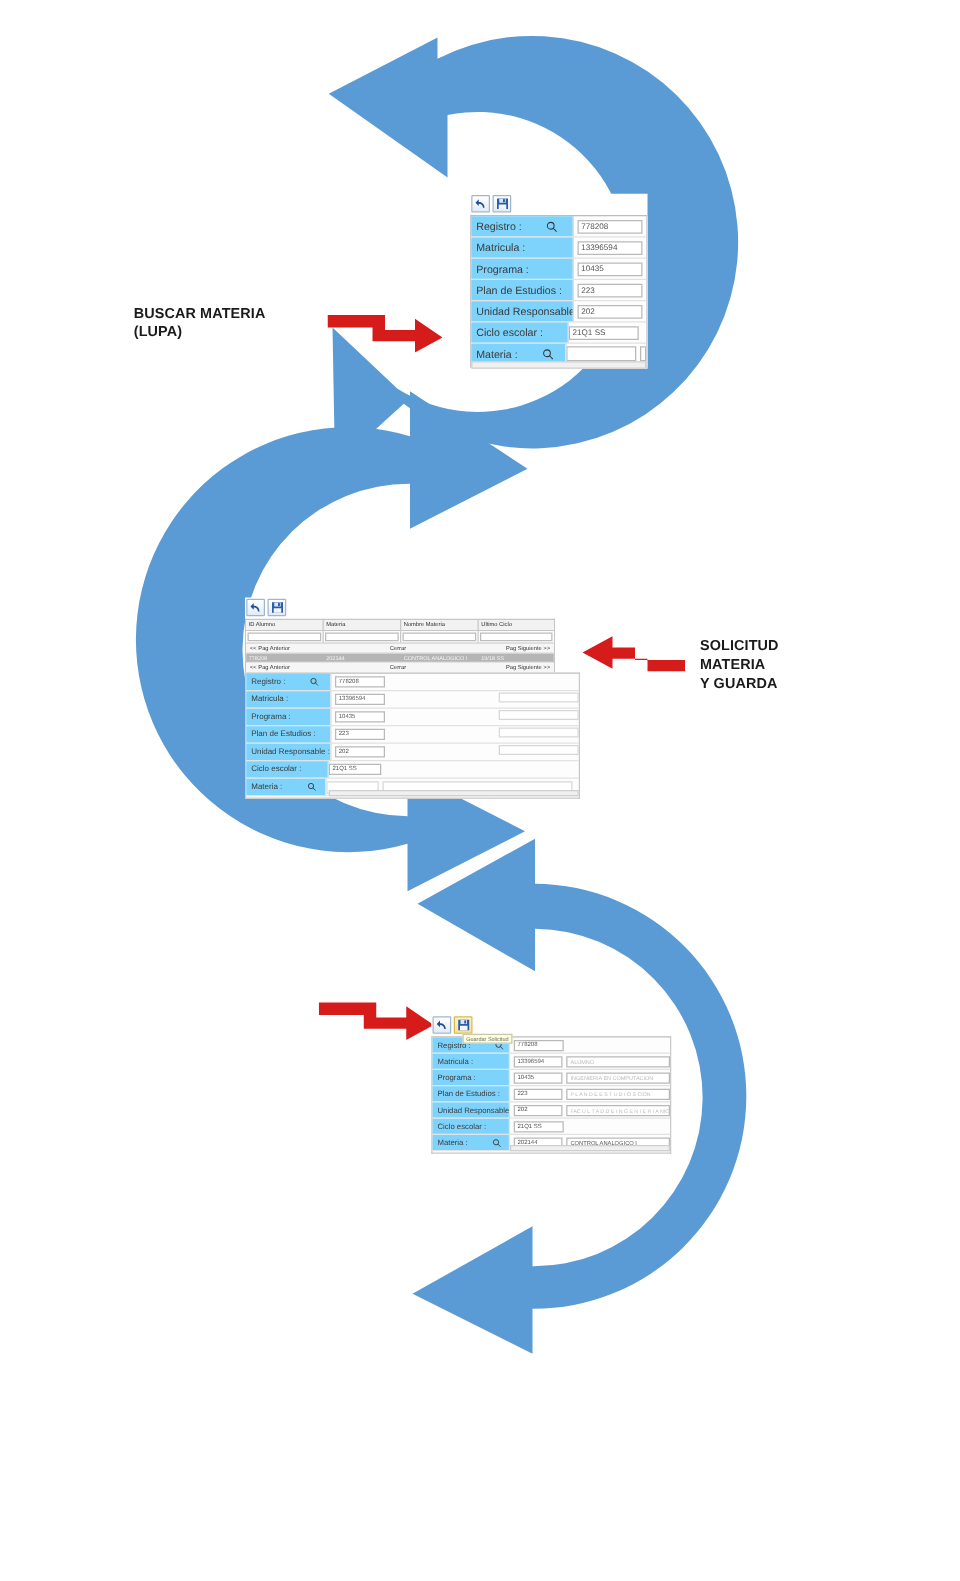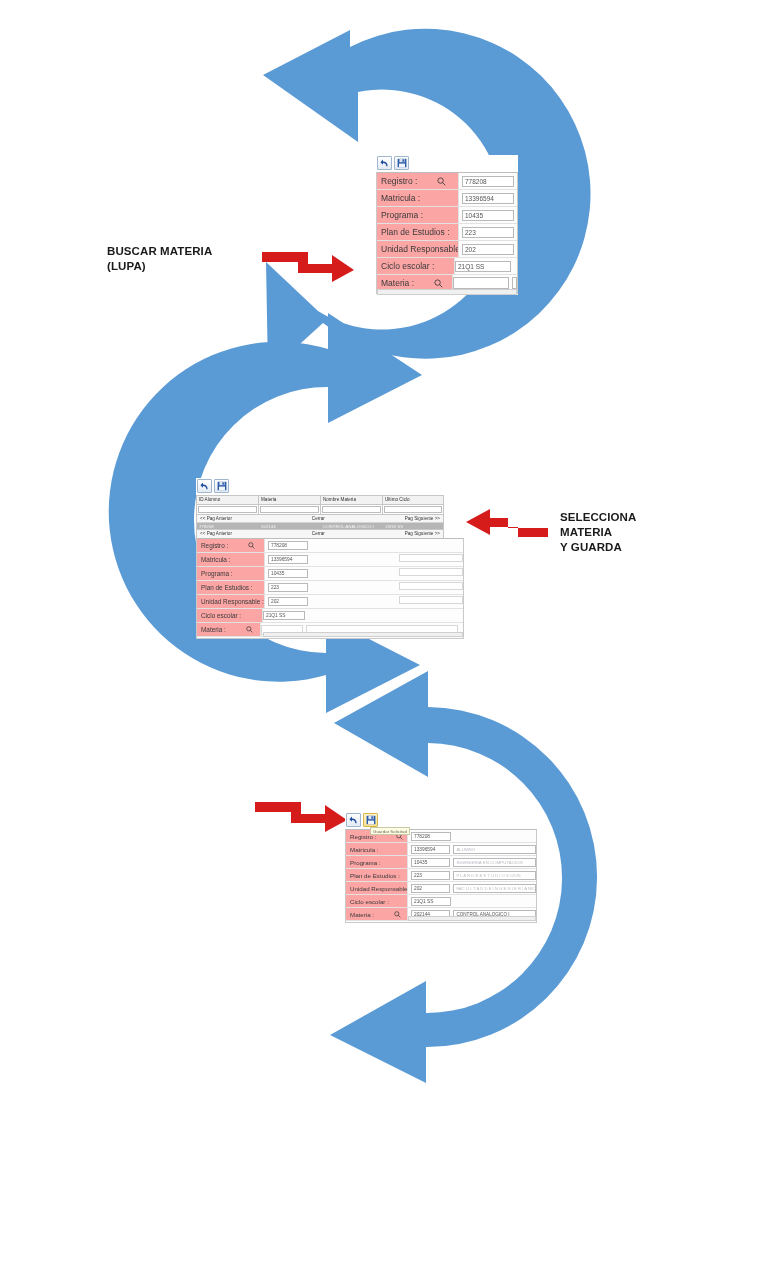--- a/index.html
+++ b/index.html
@@ -65,21 +65,21 @@
     align-items:stretch;
     border-bottom:1px solid #e2e2e2;
     box-sizing:border-box;
   }
   .row:last-child{border-bottom:none;}
   .lbl{
     box-sizing:border-box;
     display:flex;align-items:center;
     gap:20px;
     color:#3a3a3a;
-    background:#fca5a5;
+    background:#7dd3fc;
     border-right:1px solid #e2e2e2;
     padding-left:4px;
     white-space:nowrap;
     overflow:hidden;
   }
   .lupa{display:inline-block;}
   .lupa svg{display:block;}
   .valwrap{
     box-sizing:border-box;
     display:flex;align-items:center;
@@ -236,21 +236,21 @@
   <div class="redarrow" style="left:255px;top:800px;width:92px;height:32px;">
     <svg width="92" height="32" viewBox="0 0 92 32">
       <path fill="#d61b1b" d="
         M 0 2 L 46 2 L 46 14 L 70 14 L 70 5 L 92 20 L 70 32 L 70 23 L 36 23 L 36 12 L 0 12 Z"></path>
     </svg>
   </div>
 
   <div class="caption" style="left:107px;top:244px;font-size:11.5px;">BUSCAR MATERIA
 (LUPA)</div>
 
-  <div class="caption" style="left:560px;top:510px;font-size:11.5px;">SELECCIONA
+  <div class="caption" style="left:560px;top:510px;font-size:11.5px;">SOLICITUD
 MATERIA
 Y GUARDA</div>
 
 
   <div class="win" style="left:376px;top:155px;width:142px;height:140px;">
 
     <div class="toolbar">
       <div class="tbtn">
         <svg width="10" height="10" viewBox="0 0 10 10">
           <path d="M7.6 8.2 C7.6 5 5.4 3.6 3 3.6 L3 1.4 L0.4 4.2 L3 6.8 L3 5 C4.8 5 6.2 5.9 6.4 8.2 Z" fill="#1f4e9c"></path>

